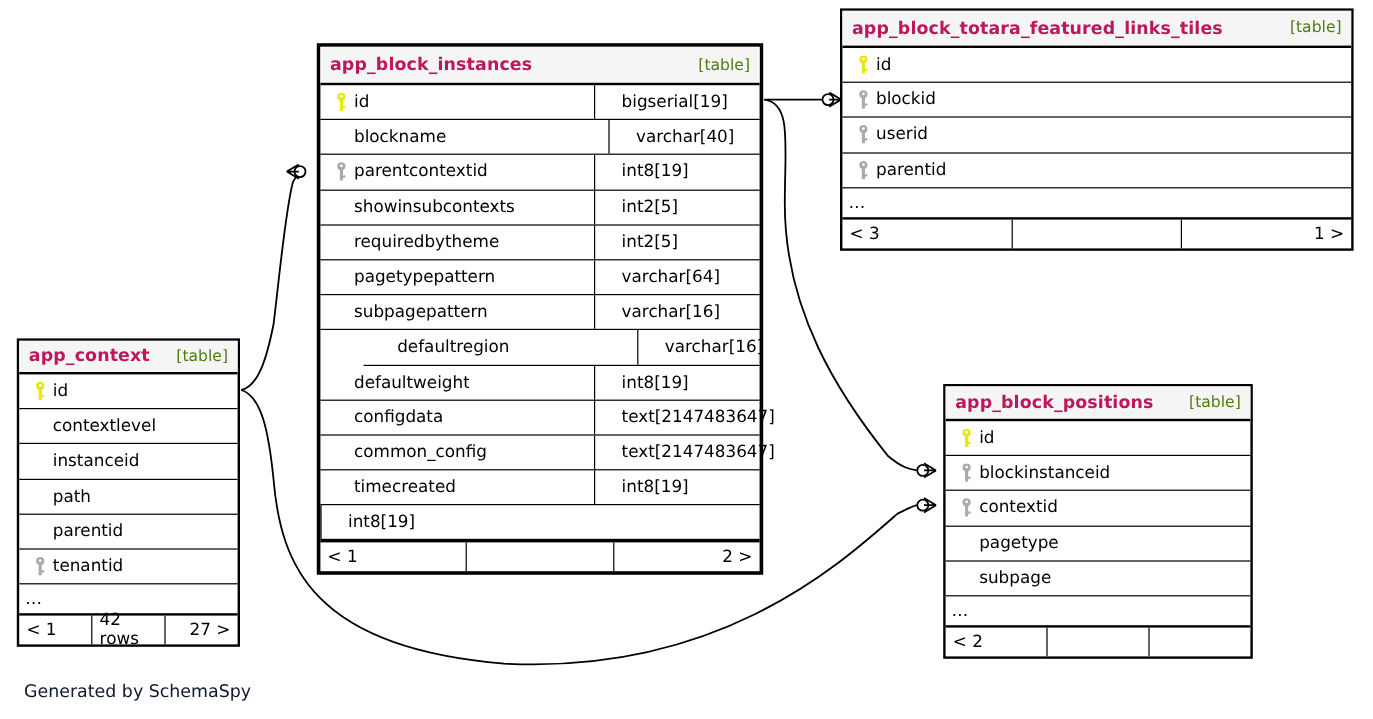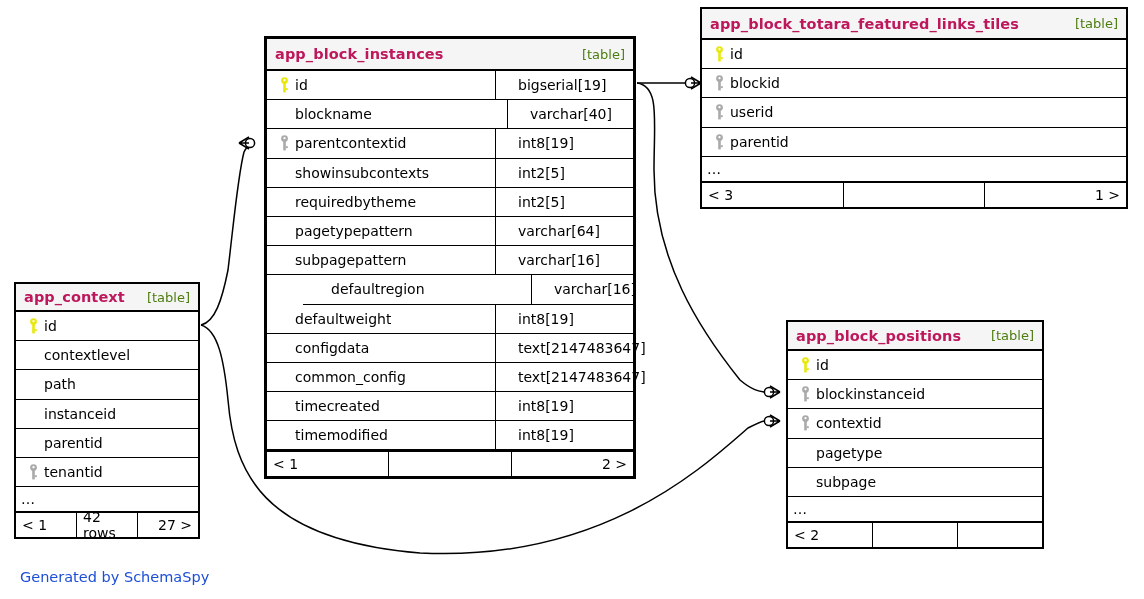--- a/index.html
+++ b/index.html
@@ -39,21 +39,21 @@
   .tfoot{display:flex;border-top:2px solid #000;box-sizing:border-box;}
   .fcell{
     flex:1 1 0;border-right:1px solid #000;box-sizing:border-box;
     font-size:14px;display:flex;align-items:center;padding:0 6px;
   }
   .fcell:last-child{border-right:none;}
   .fcell.l{justify-content:flex-start;}
   .fcell.c{justify-content:center;}
   .fcell.r{justify-content:flex-end;}
 
-  .credit{position:absolute;font-size:14.5px;color:#1d4ed8;}
+  .credit{position:absolute;font-size:14.5px;color:#0f172a;}
 </style>
 </head>
 <body>
 
 <div id="canvas">
   <svg class="edges" viewBox="0 0 1144 599">
       <path d="M 637 83 L 664 83 C 676 83 681 83 686 83" fill="none" stroke="#000" stroke-width="1.5"></path>
       <circle cx="690" cy="83" r="4.6" fill="#ffffff" stroke="#000" stroke-width="1.5"></circle>
       <path d="M 701 83 L 691 77 M 701 83 L 691 83 M 701 83 L 691 89" fill="none" stroke="#000" stroke-width="1.5"></path>
       <path d="M 637 83 C 660 86 654 120 654 170 C 654 260 700 330 740 380 C 752 390 758 391 764 392" fill="none" stroke="#000" stroke-width="1.5"></path>
@@ -168,24 +168,20 @@
           <div class="coltype" style="flex: 1 1 auto;">text[2147483647]</div>
         </div>
         <div class="row" style="height: 29.2px;">
           <div class="colname" style="flex: 0 0 228px;">
             <span class="keyslot"></span>
             <span class="lbl">timecreated</span>
           </div>
           <div class="coltype" style="flex: 1 1 auto;">int8[19]</div>
         </div>
         <div class="row" style="height: 29.2px;">
-          <div class="colname" style="flex: 0 0 228px;">
-            <span class="keyslot"></span>
-            <span class="lbl">timemodified</span>
-          </div>
           <div class="coltype" style="flex: 1 1 auto;">int8[19]</div>
         </div>
         <div class="tfoot" style="height: 26px;">
           <div class="fcell l">&lt; 1</div>
           <div class="fcell c"></div>
           <div class="fcell r">2 &gt;</div>
         </div>
       </div>
       <div class="table-box" style="left: 700px; top: 7px; width: 428px; height: auto;">
         <div class="thead" style="height: 31px;">
@@ -281,27 +277,27 @@
         </div>
         <div class="row" style="height: 29.2px; text-align: right;">
           <div class="colname">
             <span class="keyslot"></span>
             <span class="lbl">contextlevel</span>
           </div>
         </div>
         <div class="row" style="height: 29.2px;">
           <div class="colname">
             <span class="keyslot"></span>
+            <span class="lbl">instanceid</span>
+          </div>
+        </div>
+        <div class="row" style="height: 29.2px;">
+          <div class="colname">
+            <span class="keyslot"></span>
             <span class="lbl">path</span>
-          </div>
-        </div>
-        <div class="row" style="height: 29.2px;">
-          <div class="colname">
-            <span class="keyslot"></span>
-            <span class="lbl">instanceid</span>
           </div>
         </div>
         <div class="row" style="height: 29.2px;">
           <div class="colname">
             <span class="keyslot"></span>
             <span class="lbl">parentid</span>
           </div>
         </div>
         <div class="row" style="height: 29.2px;">
           <div class="colname">

